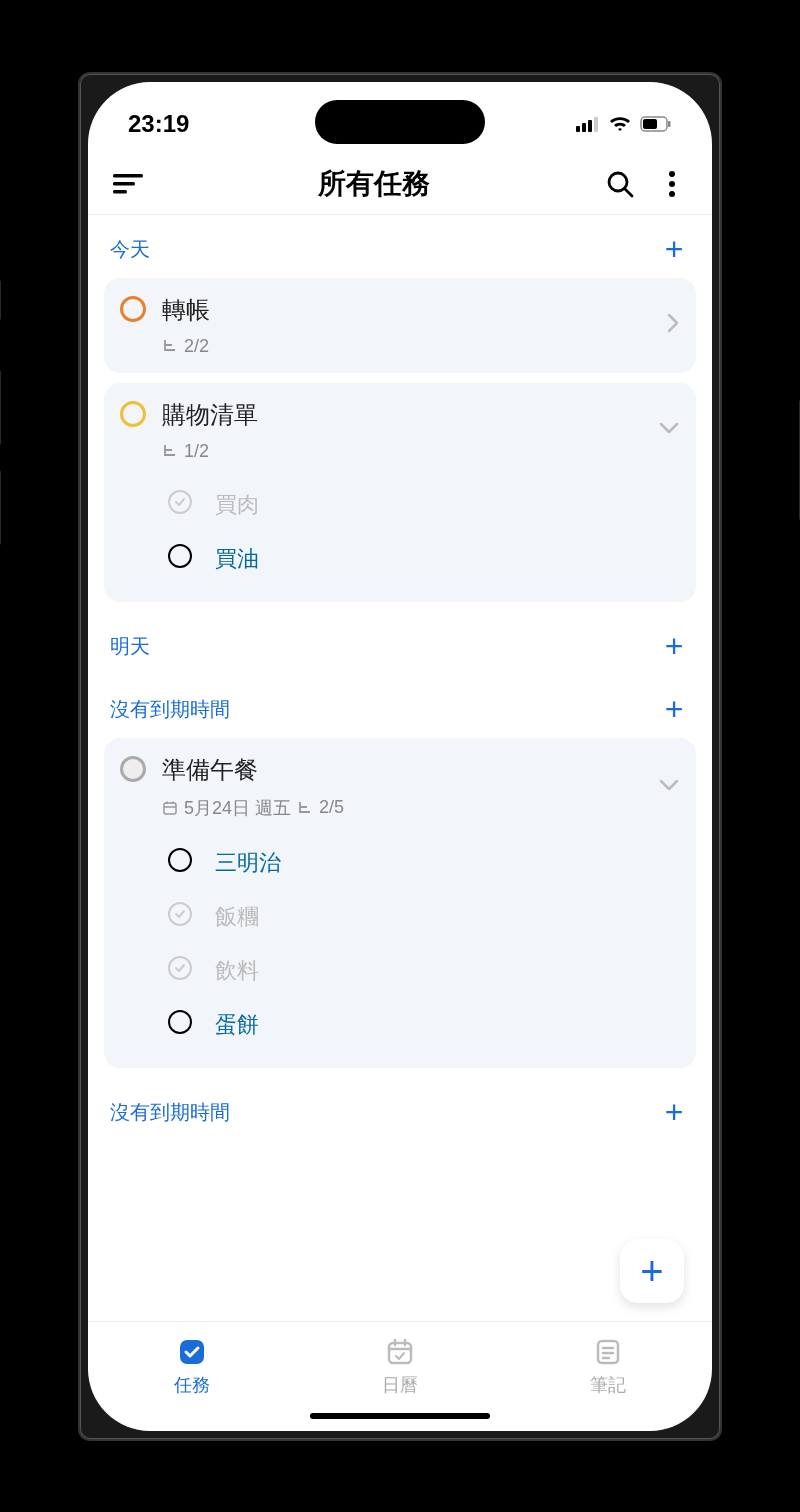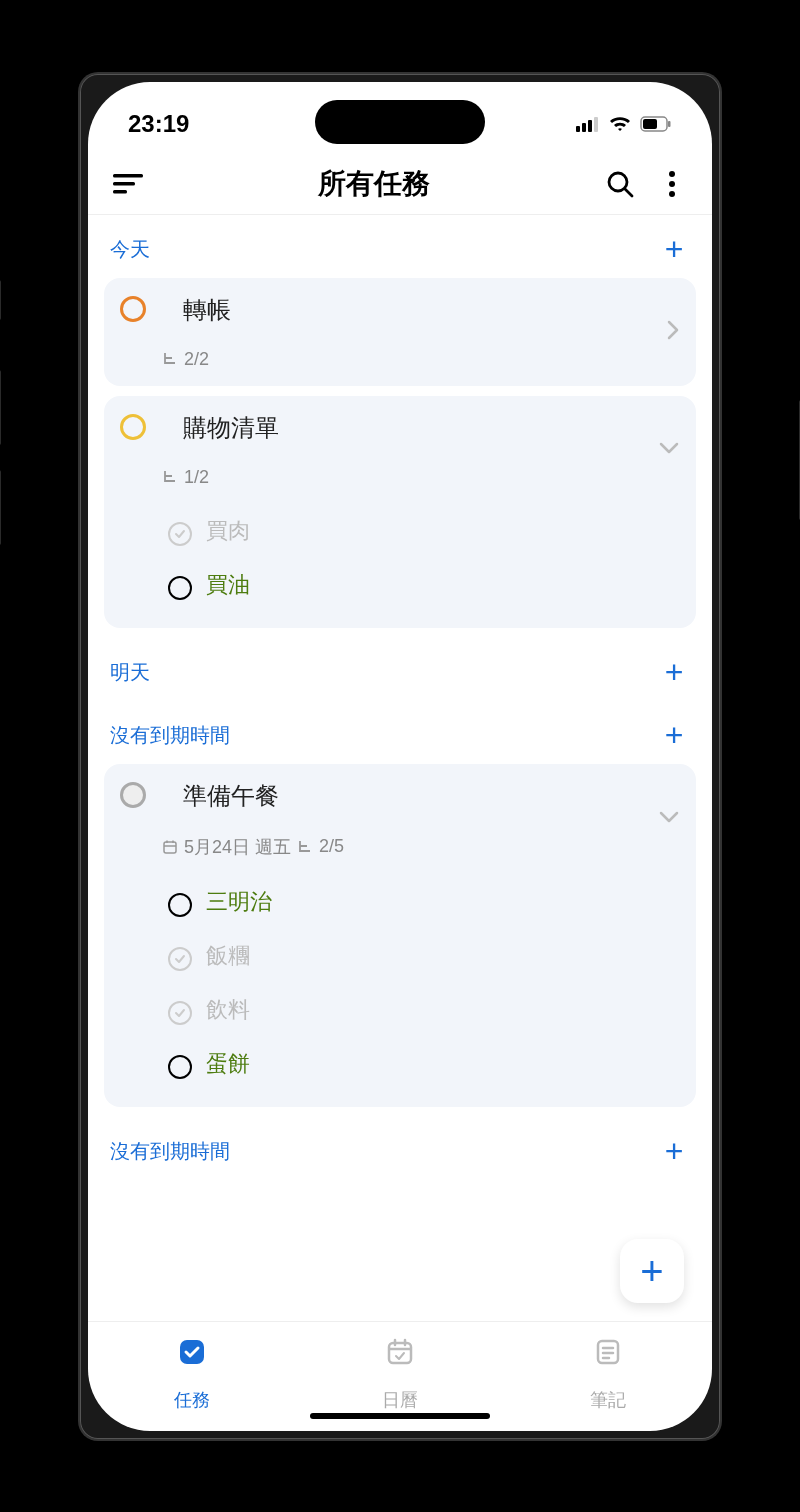--- a/index.html
+++ b/index.html
@@ -17,21 +17,21 @@
   background: #000;
   display: flex;
   justify-content: center;
   align-items: center;
   position: relative;
 }
 .phone-body {
   width: 640px;
   height: 1365px;
   background: #1a1a1a;
-  border-radius: 18px;
+  border-radius: 10px;
   padding: 8px;
   position: relative;
   box-shadow: 0 0 0 2px #333, inset 0 0 0 1px #555;
 }
 .phone-screen {
   width: 100%;
   height: 100%;
   background: #fff;
   border-radius: 62px;
   overflow: hidden;
@@ -145,42 +145,41 @@
 }
 .circle-orange { border-color: #e8822a; }
 .circle-yellow { border-color: #eec038; }
 .circle-grey { border-color: #aaa; background: #eee; }
 .circle-dark { border-color: #555; }
 .task-body { flex: 1; }
 .task-title {
   font-size: 24px;
   font-weight: 500;
   color: #222;
-  margin-left: 21px;
 }
 .task-meta {
   display: flex;
   align-items: center;
   gap: 6px;
-  margin-top: 23px;
+  margin-top: 10px;
   color: #888;
   font-size: 18px;
 }
 .chevron {
   color: #aaa;
   align-self: center;
 }
 .subtasks {
   margin-top: 16px;
   padding-left: 48px;
 }
 .subtask {
   display: flex;
-  align-items: flex-end;
-  gap: 14px;
+  align-items: flex-start;
+  gap: 23px;
   padding: 12px 0;
 }
 .subtask-circle {
   width: 24px;
   height: 24px;
   border-radius: 50%;
   border: 2.5px solid;
   flex-shrink: 0;
 }
 .subtask-done {
@@ -189,21 +188,21 @@
   border-radius: 50%;
   border: 2.5px solid #ccc;
   color: #ccc;
   display: flex;
   align-items: center;
   justify-content: center;
   flex-shrink: 0;
 }
 .subtask-text {
   font-size: 22px;
-  color: #4d7c0f;
+  color: #0369a1;
 }
 .subtask-text.done {
   color: #bbb;
 }
 .fab {
   position: absolute;
   right: 28px;
   bottom: 128px;
   width: 64px;
   height: 64px;
@@ -226,21 +225,21 @@
   display: flex;
   justify-content: space-around;
   align-items: flex-start;
   padding-top: 14px;
   border-top: 1px solid #eee;
 }
 .nav-item {
   display: flex;
   flex-direction: column;
   align-items: center;
-  gap: 20px;
+  gap: 5px;
   cursor: pointer;
   width: 100px;
 }
 .nav-label {
   font-size: 18px;
 }
 .nav-item.active .nav-label { color: #1a6dd6; }
 .nav-item:not(.active) .nav-label { color: #aaa; }
 .home-indicator {
   position: absolute;

